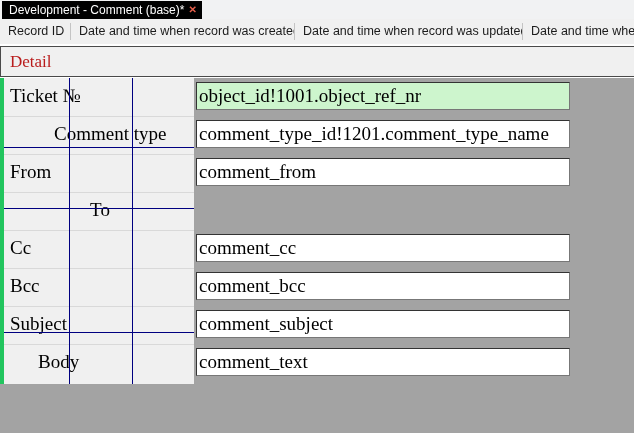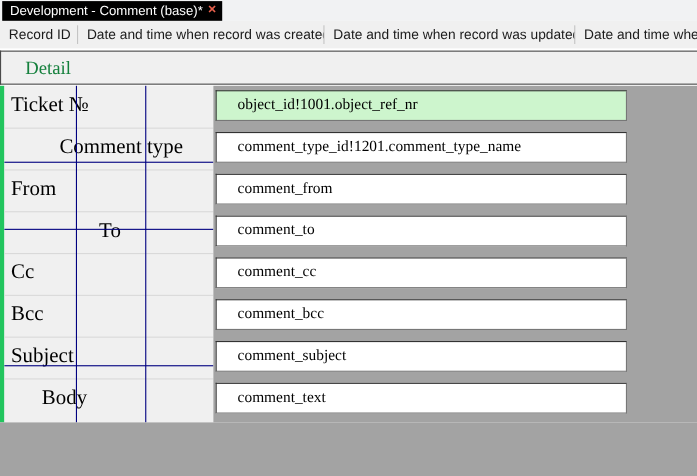--- a/index.html
+++ b/index.html
@@ -27,43 +27,43 @@
   .header-cell{
     height:17px;line-height:17px;box-sizing:border-box;padding-left:8px;
     border-right:1px solid #c4c4c4;white-space:nowrap;overflow:hidden;
   }
   .header-cell:last-child{border-right:none;flex:1;}
   .hc0{width:71px;} .hc1{width:224px;} .hc2{width:228px;}
   
   .detail-bar{
     position:absolute;left:0;top:46px;width:635px;height:31px;box-sizing:border-box;
     background:#f0f0f0;border:1px solid #4a4a4a;border-right:none;
-    font-family:"Liberation Serif",serif;font-size:17px;color:#15803d;
-    line-height:29px;padding-left:22px;
+    font-family:"Liberation Serif",serif;font-size:17px;color:#b91c1c;
+    line-height:29px;padding-left:9px;
   }
   
   .canvas{
     position:absolute;left:0;top:78px;width:561px;height:306px;box-sizing:border-box;
     border-left:4px solid #22c55e;background:#f0f0f0;
   }
   .labels{position:absolute;left:0;top:0;width:190px;height:306px;background:#f0f0f0;}
   .row-sep{position:absolute;left:0;width:190px;height:1px;background:#d9d9d9;}
   .form-label{
     position:absolute;left:6px;width:180px;height:38px;line-height:36px;
     font-family:"Liberation Serif",serif;font-size:19px;color:#000;white-space:nowrap;
   }
   .vguide{position:absolute;top:0;width:1px;height:306px;background:#000080;}
   .hguide{position:absolute;left:0;width:190px;height:1px;background:#000080;}
   .fields{position:absolute;left:190px;top:0;width:444px;height:306px;background:#a3a3a3;}
   .form-field{
     position:absolute;left:2px;width:374px;height:28px;box-sizing:border-box;
     background:#ffffff;border:1px solid #333333;
     border-bottom-color:#777777;border-right-color:#777777;
-    font-family:"Liberation Serif",serif;font-size:14px;color:#000;
-    line-height:25px;padding-left:19px;white-space:nowrap;overflow:hidden;
+    font-family:"Liberation Serif",serif;font-size:19px;color:#000;
+    line-height:25px;padding-left:2px;white-space:nowrap;overflow:hidden;
   }
   .form-field.highlight{background:#cdf5cd;}
   
   .bottom-area{position:absolute;left:0;top:384px;width:634px;height:49px;background:#a3a3a3;}
 </style>
 </head>
 <body>
 
 <div class="titlebar">
   <div class="tab">
@@ -101,21 +101,20 @@
       <div class="vguide" style="left: 65px;"></div>
       <div class="vguide" style="left: 128px;"></div>
       <div class="hguide" style="top: 69px;"></div>
       <div class="hguide" style="top: 130px;"></div>
       <div class="hguide" style="top: 254px;"></div>
     </div>
   <div class="fields">
       <div class="form-field highlight" style="top: 4px;">object_id!1001.object_ref_nr</div>
       <div class="form-field" style="top: 42px;">comment_type_id!1201.comment_type_name</div>
       <div class="form-field" style="top: 80px;">comment_from</div>
-      <div class="form-field" style="top: 118px;">comment_to</div>
       <div class="form-field" style="top: 156px;">comment_cc</div>
       <div class="form-field" style="top: 194px;">comment_bcc</div>
       <div class="form-field" style="top: 232px;">comment_subject</div>
       <div class="form-field" style="top: 270px;">comment_text</div>
     </div>
 </div>
 
 <div class="bottom-area"></div>
 
 </body></html>

